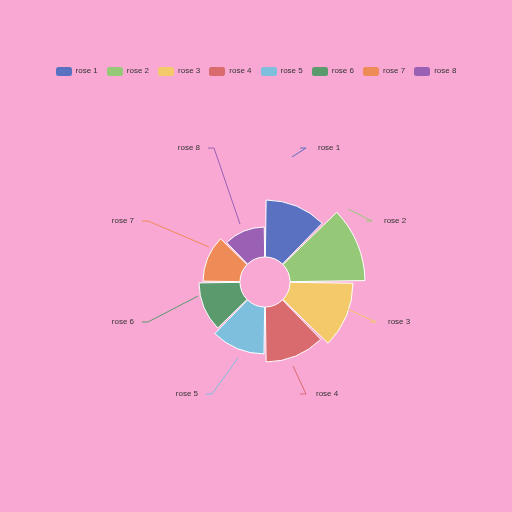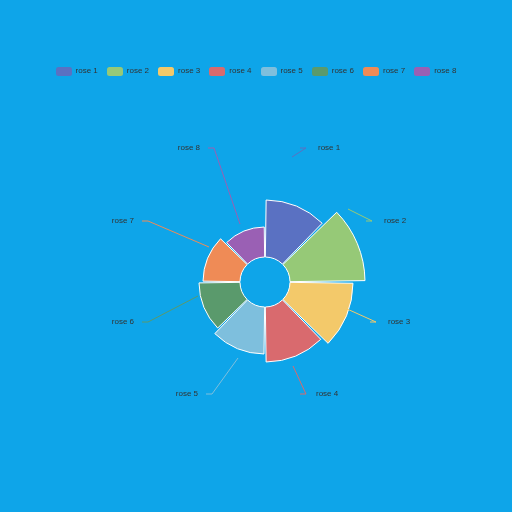--- a/index.html
+++ b/index.html
@@ -4,21 +4,21 @@
 <style>
   html, body {
     margin: 0;
     padding: 0;
     background: #ffffff;
   }
   #app {
     position: relative;
     width: 512px;
     height: 512px;
-    background: #0ea5e9;
+    background: #f9a8d4;
     font-family: "Liberation Sans", sans-serif;
     overflow: hidden;
   }
 
   
   #legend {
     position: absolute;
     left: 0;
     top: 66px;
     width: 512px;

